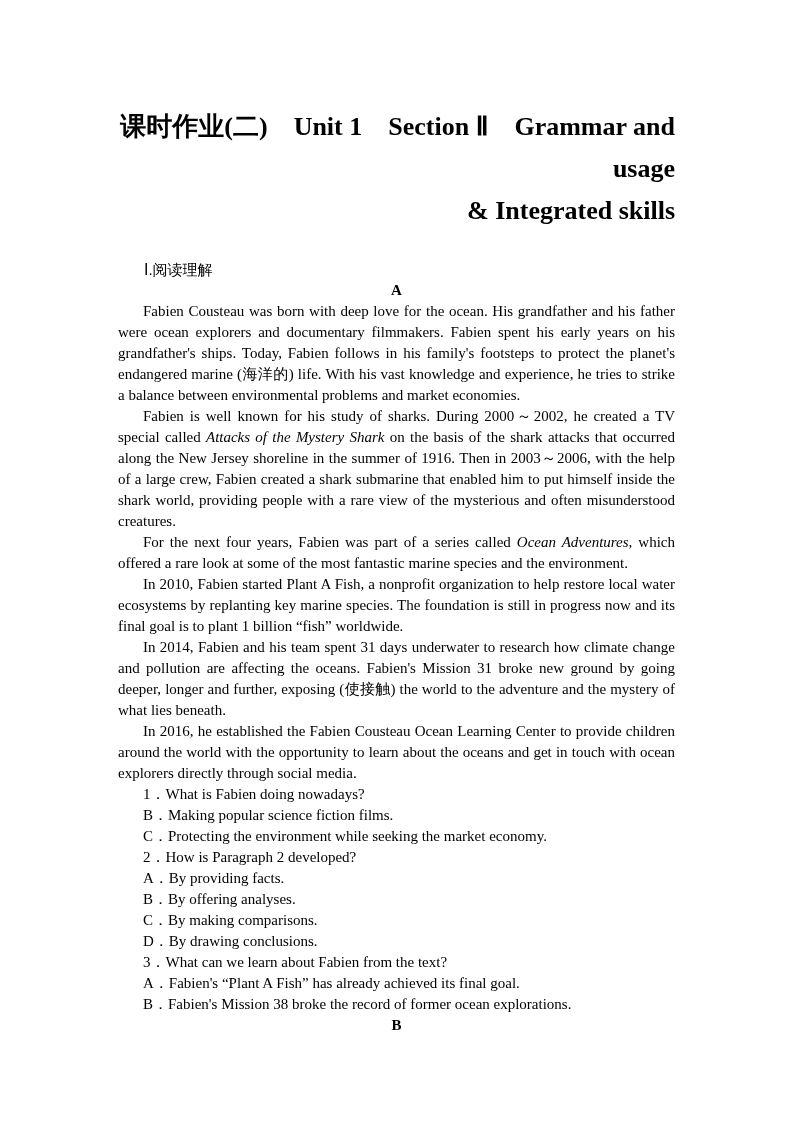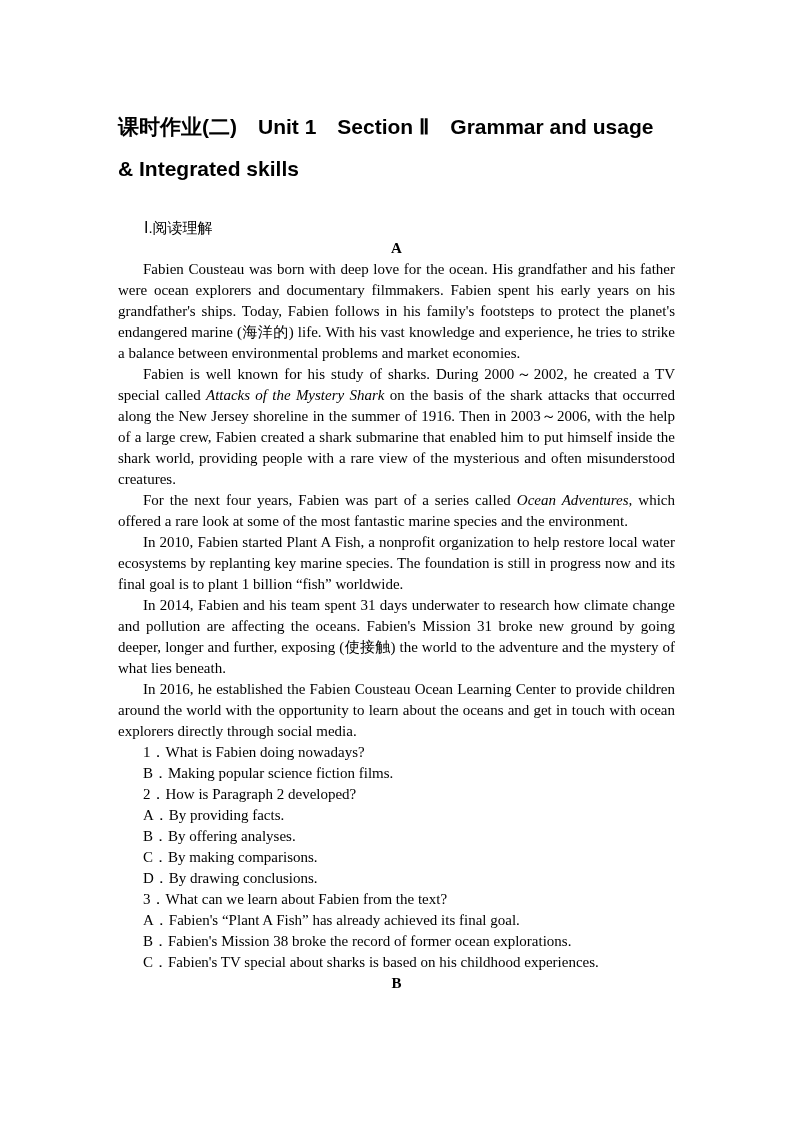--- a/index.html
+++ b/index.html
@@ -15,25 +15,25 @@
     padding: 106px 118px 0 118px;
     background: #ffffff;
     color: #000000;
     font-family: "Liberation Serif", "DejaVu Serif", serif;
     font-size: 15px;
     line-height: 21px;
     overflow: hidden;
   }
   .title {
     margin: 0;
-    font-size: 21px;
+    font-size: 26px;
     line-height: 42px;
     font-weight: 700;
-    text-align: left;
-    font-family: Liberation Sans, sans-serif;
+    text-align: right;
+    font-family: Liberation Serif, serif;
   }
   .title-line { display: block; }
   .section-heading {
     padding-left: 26px;
     font-family: "Liberation Sans", "DejaVu Sans", sans-serif;
     font-size: 15px;
     line-height: 21px;
     margin-top: 27px;
   }
   .passage-label {
@@ -74,31 +74,31 @@
       <p class="para"><span>For the next four years, Fabien was part of a series called </span><i>Ocean Adventures,</i><span> which offered a rare look at some of the most fantastic marine species and the environment.</span></p>
       <p class="para"><span>In 2010, Fabien started Plant A Fish, a nonprofit organization to help restore local water ecosystems by replanting key marine species. The foundation is still in progress now and its final goal is to plant 1 billion “fish” worldwide.</span></p>
       <p class="para"><span>In 2014, Fabien and his team spent 31 days underwater to research how climate change and pollution are affecting the oceans. Fabien's Mission 31 broke new ground by going deeper, longer and further, exposing (使接触) the world to the adventure and the mystery of what lies beneath.</span></p>
       <p class="para"><span>In 2016, he established the Fabien Cousteau Ocean Learning Center to provide children around the world with the opportunity to learn about the oceans and get in touch with ocean explorers directly through social media.</span></p>
     </div>
 
   <div id="questions">
       <div>
         <div class="q-line"><span>1．</span><span>What is Fabien doing nowadays?</span></div>
         <div class="q-line"><span>B．</span><span>Making popular science fiction films.</span></div>
+        <div class="q-line"><span>C．</span><span>Protecting the environment while seeking the market economy.</span></div>
       </div>
       <div>
         <div class="q-line"><span>2．</span><span>How is Paragraph 2 developed?</span></div>
         <div class="q-line"><span>A．</span><span>By providing facts.</span></div>
         <div class="q-line"><span>B．</span><span>By offering analyses.</span></div>
         <div class="q-line"><span>C．</span><span>By making comparisons.</span></div>
         <div class="q-line"><span>D．</span><span>By drawing conclusions.</span></div>
       </div>
       <div>
         <div class="q-line"><span>3．</span><span>What can we learn about Fabien from the text?</span></div>
         <div class="q-line"><span>A．</span><span>Fabien's “Plant A Fish” has already achieved its final goal.</span></div>
         <div class="q-line"><span>B．</span><span>Fabien's Mission 38 broke the record of former ocean explorations.</span></div>
-        <div class="q-line"><span>C．</span><span>Fabien's TV special about sharks is based on his childhood experiences.</span></div>
       </div>
     </div>
 
   <div class="passage-label">B</div>
 
 </div>
 
 </body></html>

